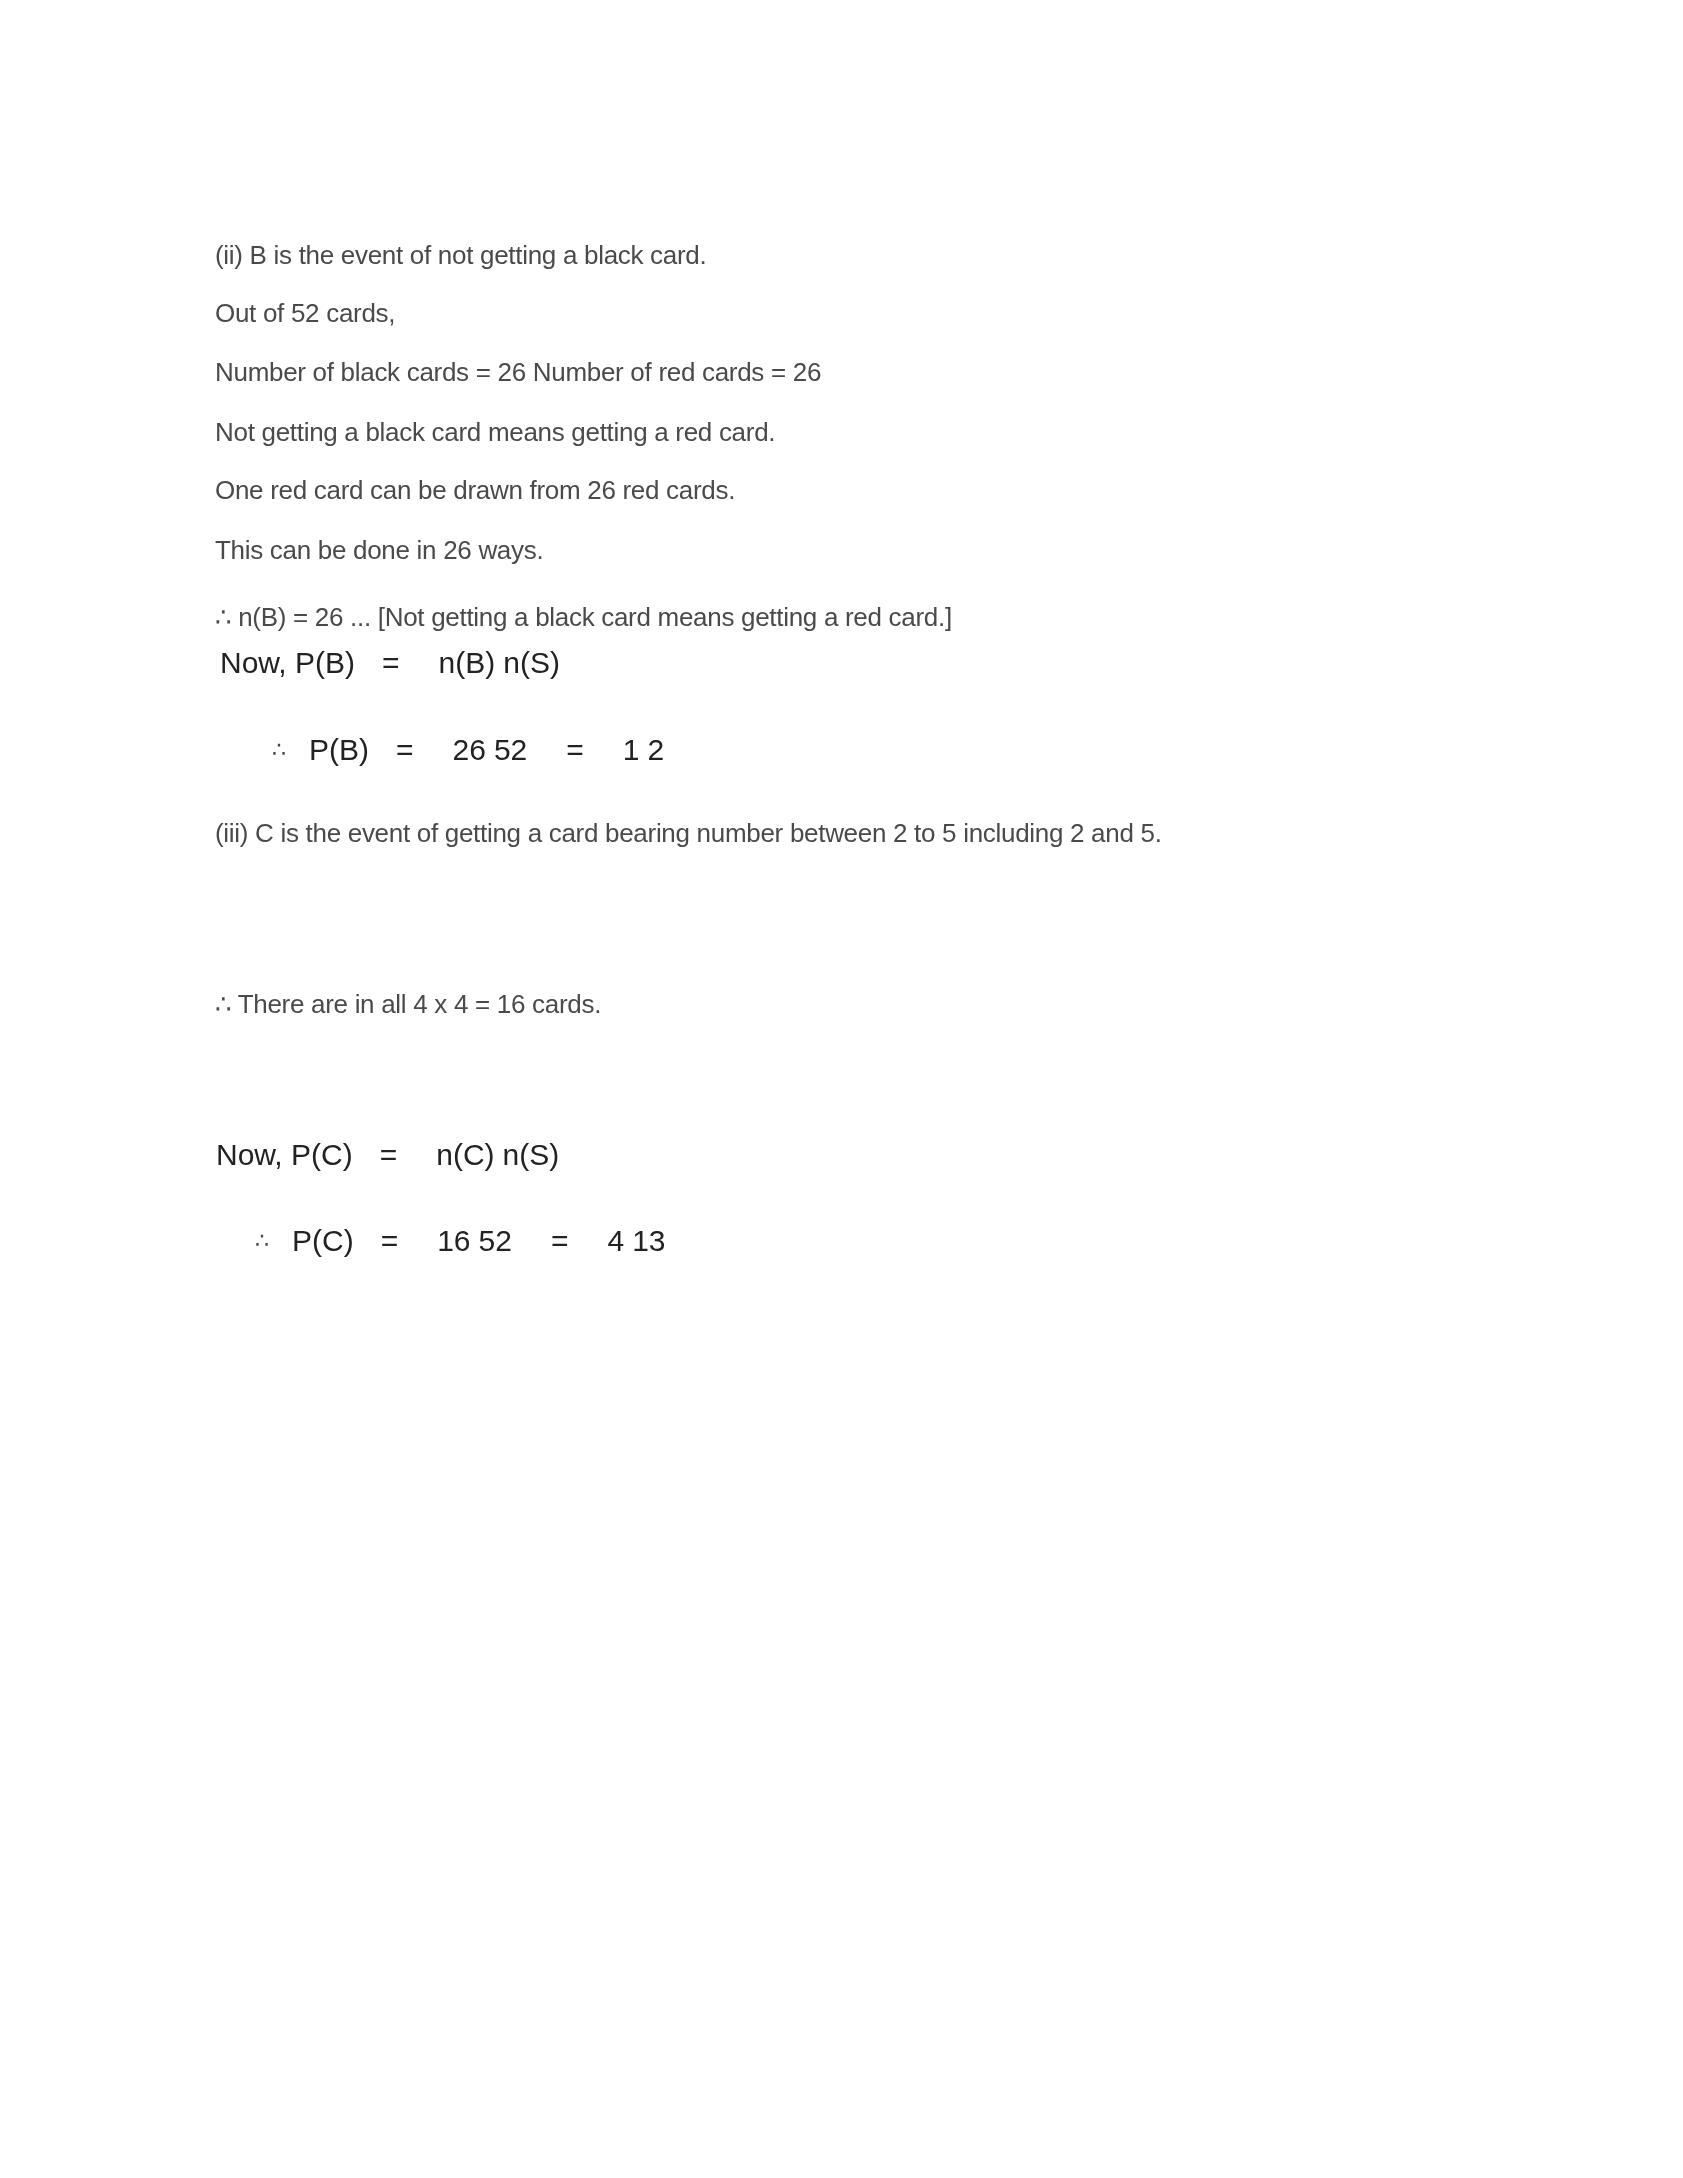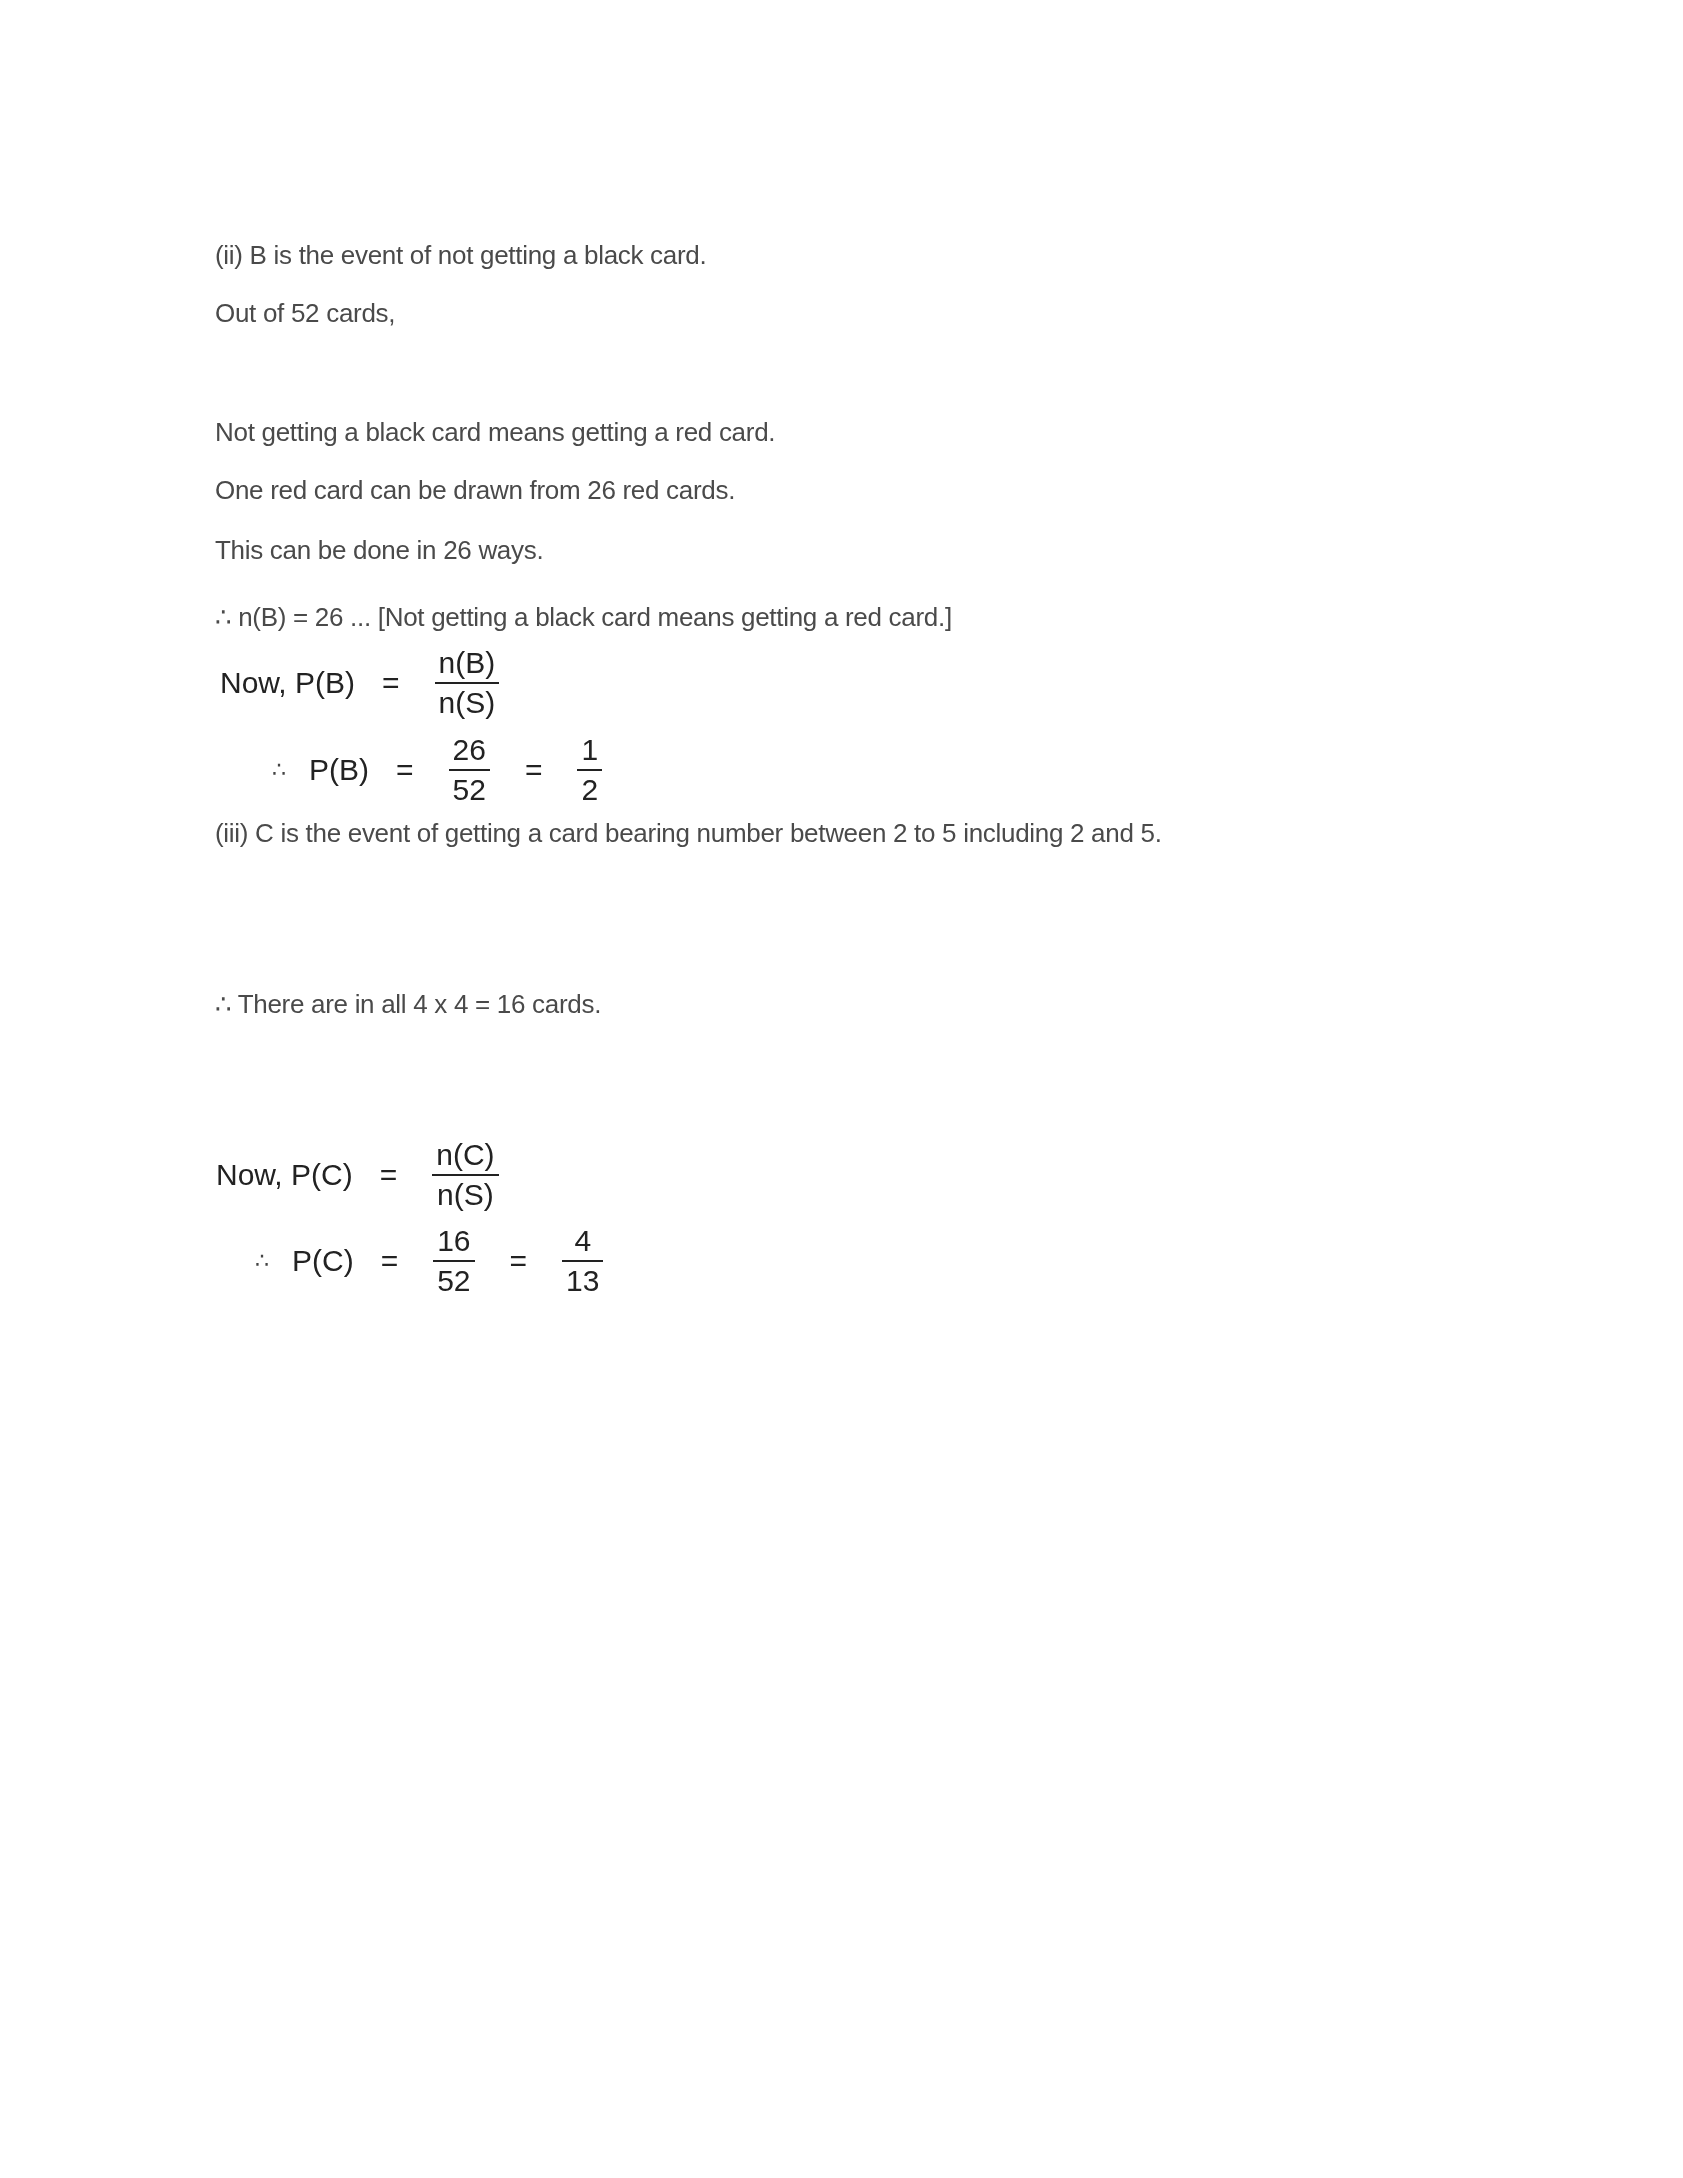--- a/index.html
+++ b/index.html
@@ -20,36 +20,36 @@
     font-family: Liberation Sans, sans-serif;
     font-size: 30px;
     color: #222;
     white-space: nowrap;
     display: flex;
     align-items: center;
     gap: 17px;
   }
   .frac {
     display: inline-flex;
-    flex-direction: column;
-    align-items: center;
+    flex-direction: row;
     margin: 0 8px;
   }
   .frac .num, .frac .den { line-height: 38px; padding: 0 4px; }
   .frac .bar { height: 2px; background: #222; align-self: stretch; }
   .eq { margin: 0 10px; }
   .therefore { font-size: 22px; margin-right: 6px; color: #444; }
 </style>
 </head>
 <body>
 
 <div class="page">
 
   <div class="line" style="top:240px;">(ii) B is the event of not getting a black card.</div>
   <div class="line" style="top:298px;"> Out of 52 cards,</div>
+  <div class="line" style="top:357px;">Number of black cards = 26 Number of red cards = 26</div>
   <div class="line" style="top:417px;">Not getting a black card means getting a red card.</div>
   <div class="line" style="top:475px;">One red card can be drawn from 26 red cards.</div>
   <div class="line" style="top:535px;">This can be done in 26 ways.</div>
   <div class="line" style="top:602px;">∴ n(B) = 26  ... [Not getting a black card means getting a red card.]</div>
 
   <div class="math" style="left:220px; top:644px;">
     <span>Now, P(B)</span>
     <span class="eq">=</span>
     <span class="frac">
       <span class="num">n(B)</span>

